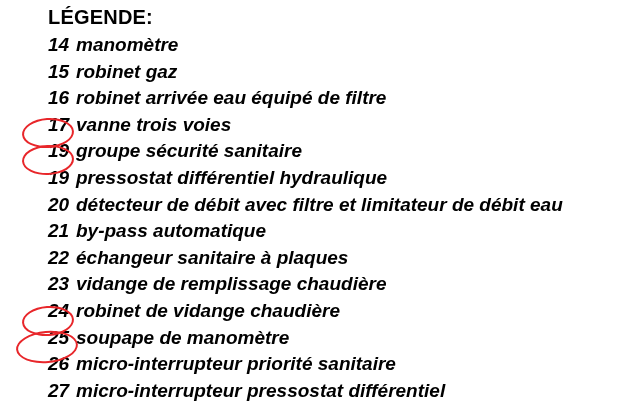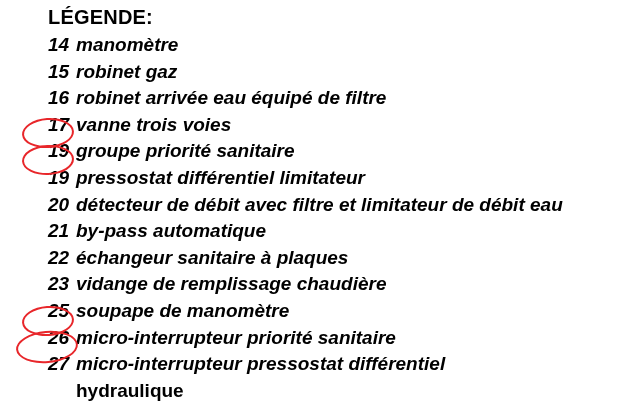--- a/index.html
+++ b/index.html
@@ -95,26 +95,26 @@
       <span class="item-text">robinet arrivée eau équipé de filtre</span>
     </div>
 
     <div class="legend-item">
       <span class="item-num">17</span>
       <span class="item-text">vanne trois voies</span>
     </div>
 
     <div class="legend-item">
       <span class="item-num">19</span>
-      <span class="item-text">groupe priorité sanitaire</span>
+      <span class="item-text">groupe sécurité sanitaire</span>
     </div>
 
     <div class="legend-item">
       <span class="item-num">19</span>
-      <span class="item-text">pressostat différentiel limitateur</span>
+      <span class="item-text">pressostat différentiel hydraulique</span>
     </div>
 
     <div class="legend-item">
       <span class="item-num">20</span>
       <span class="item-text">détecteur de débit avec filtre et limitateur de débit eau</span>
     </div>
 
     <div class="legend-item">
       <span class="item-num">21</span>
       <span class="item-text">by-pass automatique</span>
@@ -123,20 +123,24 @@
     <div class="legend-item">
       <span class="item-num">22</span>
       <span class="item-text">échangeur sanitaire à plaques</span>
     </div>
 
     <div class="legend-item">
       <span class="item-num">23</span>
       <span class="item-text">vidange de remplissage chaudière</span>
     </div>
 
+    <div class="legend-item">
+      <span class="item-num">24</span>
+      <span class="item-text">robinet de vidange chaudière</span>
+    </div>
 
     <div class="legend-item">
       <span class="item-num">25</span>
       <span class="item-text">soupape de manomètre</span>
     </div>
 
     <div class="legend-item">
       <span class="item-num">26</span>
       <span class="item-text">micro-interrupteur priorité sanitaire</span>
     </div>

